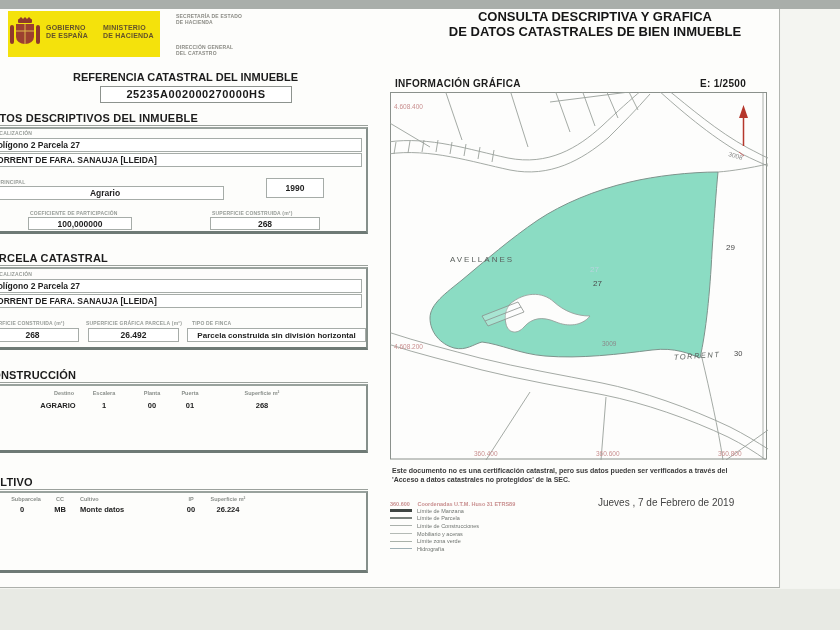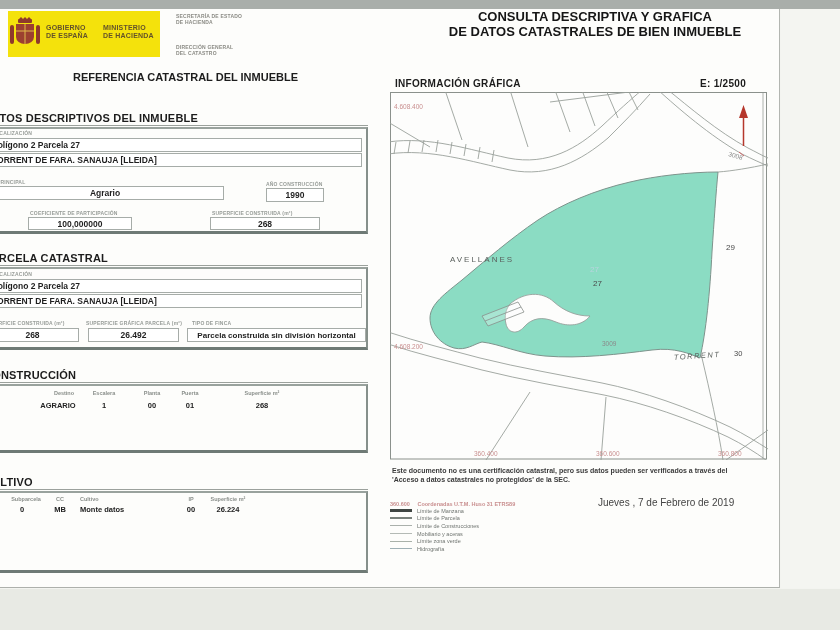--- a/index.html
+++ b/index.html
@@ -79,34 +79,35 @@
     <div>DIRECCIÓN GENERAL</div>
     <div>DEL CATASTRO</div>
   </div>
 
   <div class="abs doc-title" style="left:425px;top:10px;width:340px">
     <div>CONSULTA DESCRIPTIVA Y GRAFICA</div>
     <div>DE DATOS CATASTRALES DE BIEN INMUEBLE</div>
   </div>
 
   <div class="abs ref-label" style="left:58px;top:71px;width:240px">REFERENCIA CATASTRAL DEL INMUEBLE</div>
+  <div class="abs ref-box" style="left:100px;top:86px;width:190px;height:15px">25235A002000270000HS</div>
 
   <div class="abs sec-title" style="left:-16px;top:112px">DATOS DESCRIPTIVOS DEL INMUEBLE</div>
   <div class="abs rule" style="left:-16px;top:125px;width:384px"></div>
   <div class="abs sec-box" style="left:-20px;top:127px;width:388px;height:107px"></div>
 
   <div class="abs tlabel" style="left:-8px;top:130px">LOCALIZACIÓN</div>
   <div class="abs fbox l" style="left:-14px;top:138px;width:376px;height:14px">Polígono 2 Parcela 27</div>
   <div class="abs fbox l" style="left:-14px;top:153px;width:376px;height:14px">TORRENT DE FARA. SANAUJA [LLEIDA]</div>
 
   <div class="abs tlabel" style="left:-16px;top:179px">USO PRINCIPAL</div>
   <div class="abs fbox c" style="left:-14px;top:186px;width:238px;height:14px">Agrario</div>
 
   <div class="abs tlabel" style="left:266px;top:181px">AÑO CONSTRUCCIÓN</div>
-  <div class="abs fbox c" style="left:266px;top:188px;width:58px;height:14px">1990</div>
+  <div class="abs fbox c" style="left:266px;top:178px;width:58px;height:20px">1990</div>
 
   <div class="abs tlabel" style="left:30px;top:210px">COEFICIENTE DE PARTICIPACIÓN</div>
   <div class="abs fbox c" style="left:28px;top:217px;width:104px;height:13px">100,000000</div>
 
   <div class="abs tlabel" style="left:212px;top:210px">SUPERFICIE CONSTRUIDA (m²)</div>
   <div class="abs fbox c" style="left:210px;top:217px;width:110px;height:13px">268</div>
 
   <div class="abs sec-title" style="left:-16px;top:252px">PARCELA CATASTRAL</div>
   <div class="abs rule" style="left:-16px;top:265px;width:384px"></div>
   <div class="abs sec-box" style="left:-20px;top:267px;width:388px;height:83px"></div>

